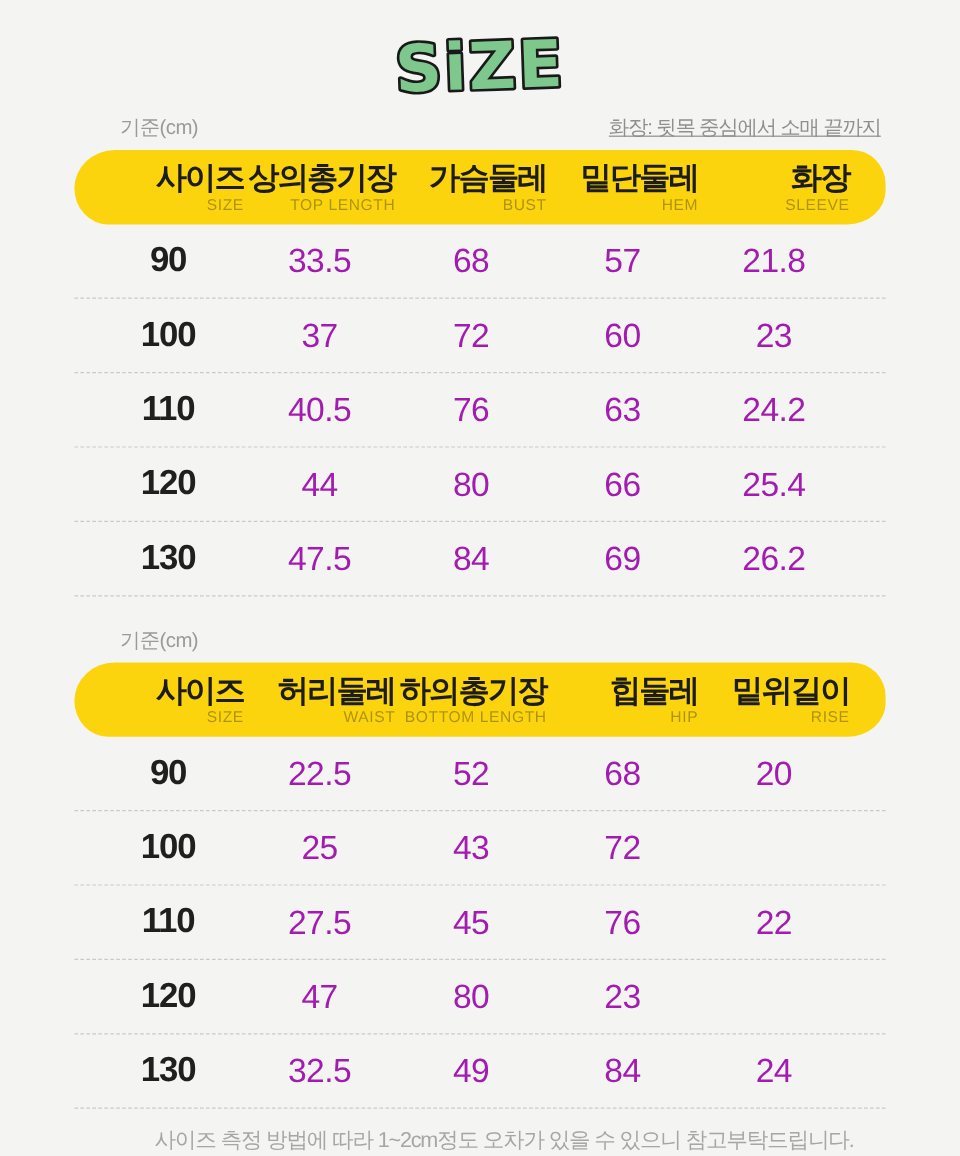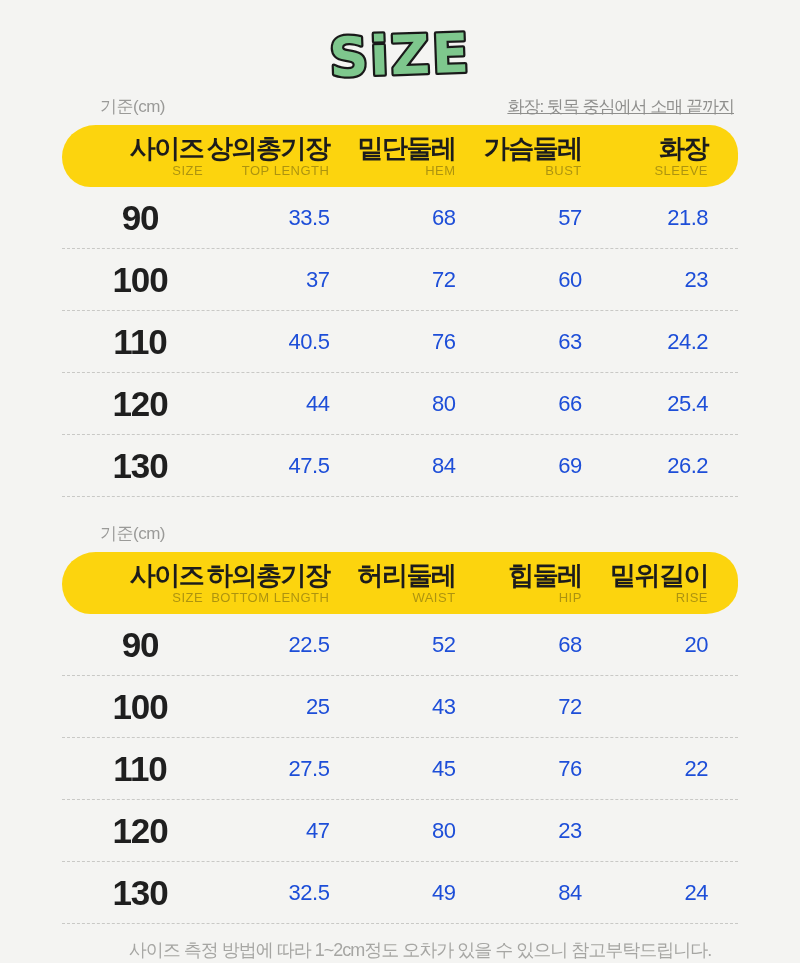--- a/index.html
+++ b/index.html
@@ -67,22 +67,22 @@
   .table-row {
     height: 62px;
     display: grid;
     grid-template-columns: repeat(5, 1fr);
     padding: 0 30px 0 15px;
     align-items: center;
     border-bottom: 1px dashed #c9c9c6;
     text-align: center;
     box-sizing: border-box;
   }
-  .size-cell { font-size: 35px; font-weight: 700; color: #1f1f1f; letter-spacing: -1px; }
-  .value-cell { font-size: 22px; color: #1d4ed8; letter-spacing: -0.5px; text-align: right; }
+  .size-cell { font-size: 29px; font-weight: 700; color: #1f1f1f; letter-spacing: -1px; }
+  .value-cell { font-size: 28px; color: #a21caf; letter-spacing: -0.5px; }
 
   .footer-note {
     text-align: center;
     font-size: 18px;
     color: #a6a6a3;
     padding-top: 14px;
     letter-spacing: -1px;
     margin-left: 40px;
   }
 
@@ -113,26 +113,26 @@
     <div class="table-header">
       <div class="header-cell">
         <span class="ko">사이즈</span>
         <span class="en">SIZE</span>
       </div>
       <div class="header-cell">
         <span class="ko">상의총기장</span>
         <span class="en">TOP LENGTH</span>
       </div>
       <div class="header-cell">
+        <span class="ko">가슴둘레</span>
+        <span class="en">BUST</span>
+      </div>
+      <div class="header-cell">
         <span class="ko">밑단둘레</span>
         <span class="en">HEM</span>
-      </div>
-      <div class="header-cell">
-        <span class="ko">가슴둘레</span>
-        <span class="en">BUST</span>
       </div>
       <div class="header-cell">
         <span class="ko">화장</span>
         <span class="en">SLEEVE</span>
       </div>
     </div>
 
     <div class="table-row">
       <span class="size-cell">90</span>
       <span class="value-cell">33.5</span>
@@ -174,26 +174,26 @@
     <span class="unit-label">기준(cm)</span>
   </div>
 
   <div class="size-table">
     <div class="table-header">
       <div class="header-cell">
         <span class="ko">사이즈</span>
         <span class="en">SIZE</span>
       </div>
       <div class="header-cell">
+        <span class="ko">허리둘레</span>
+        <span class="en">WAIST</span>
+      </div>
+      <div class="header-cell">
         <span class="ko">하의총기장</span>
         <span class="en">BOTTOM LENGTH</span>
-      </div>
-      <div class="header-cell">
-        <span class="ko">허리둘레</span>
-        <span class="en">WAIST</span>
       </div>
       <div class="header-cell">
         <span class="ko">힙둘레</span>
         <span class="en">HIP</span>
       </div>
       <div class="header-cell">
         <span class="ko">밑위길이</span>
         <span class="en">RISE</span>
       </div>
     </div>

